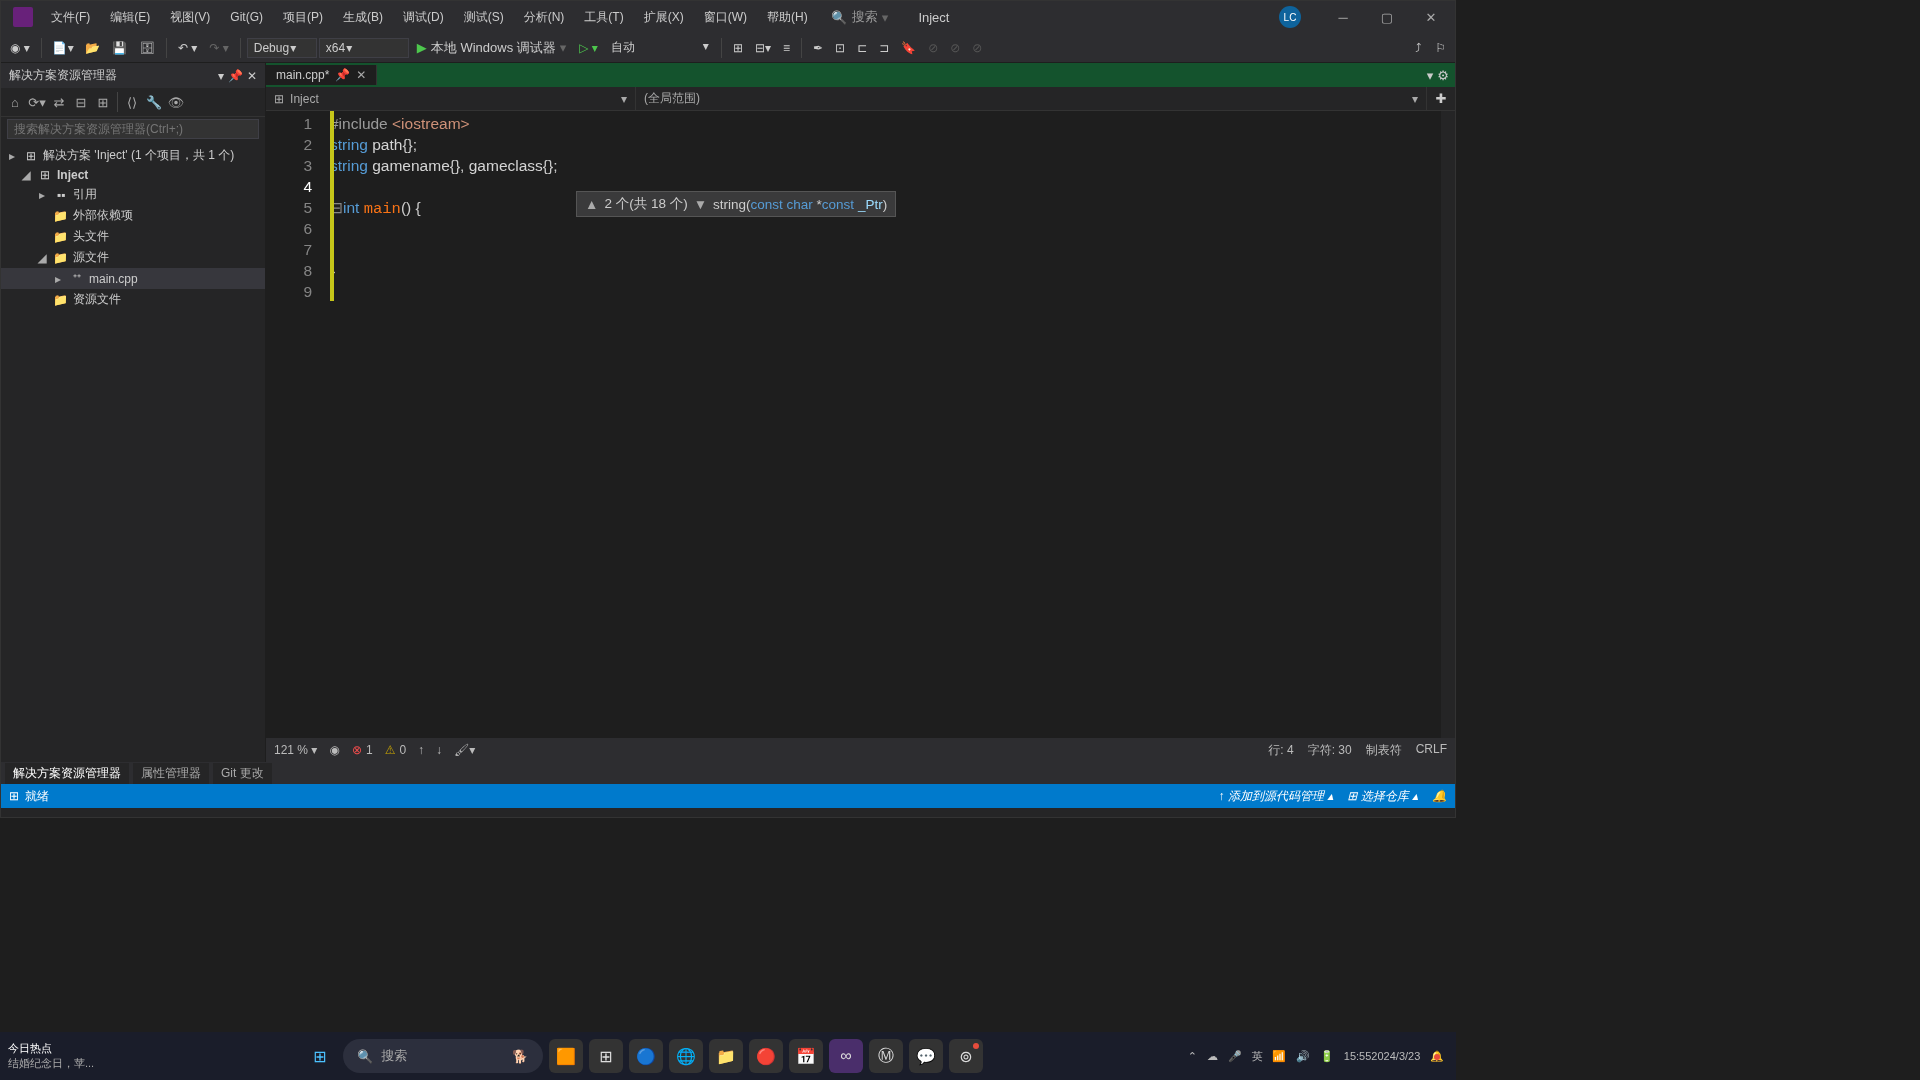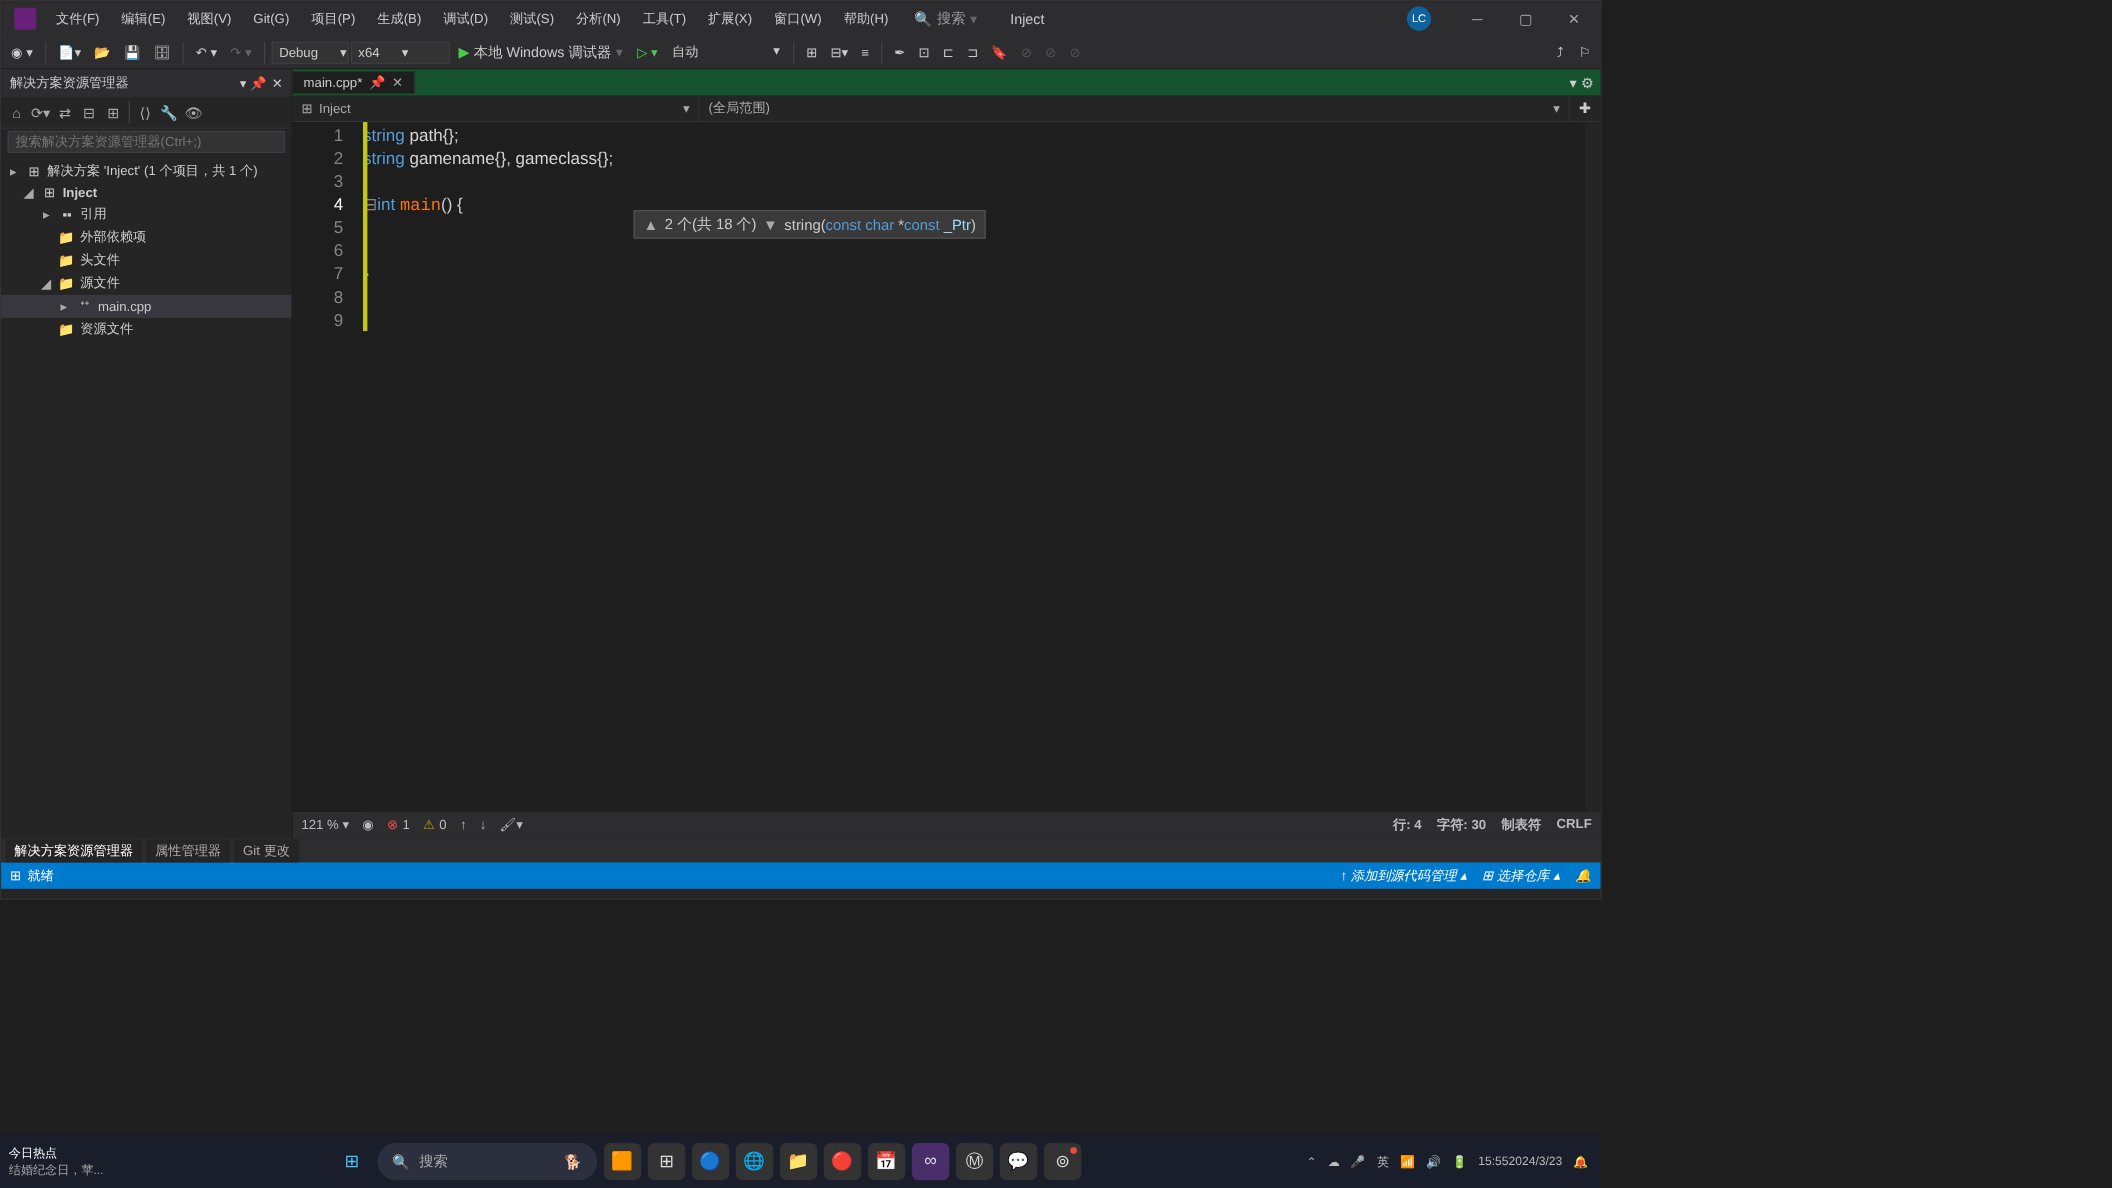--- a/index.html
+++ b/index.html
@@ -8,21 +8,21 @@
 .titlebar { height: 32px; background: #2d2d30; display: flex; align-items: center; padding: 0 4px; }
 .titlebar .logo { width: 20px; height: 20px; background: #68217a; border-radius: 2px; margin: 0 8px; }
 .menu-item { padding: 4px 10px; cursor: pointer; font-size: 12px; }
 .titlebar .search { margin-left: 14px; display: flex; align-items: center; gap: 4px; color: #999; }
 .titlebar .right-group { margin-left: auto; display: flex; align-items: center; gap: 4px; }
 .user-badge { width: 22px; height: 22px; background: #0e639c; border-radius: 50%; color: #fff; font-size: 10px; display: flex; align-items: center; justify-content: center; margin-right: 18px; }
 .win-btn { width: 40px; height: 28px; display: flex; align-items: center; justify-content: center; color: #aaa; }
 .toolbar { height: 30px; background: #2d2d30; display: flex; align-items: center; padding: 0 4px; gap: 2px; border-bottom: 1px solid #1e1e1e; }
 .tb-sep { width: 1px; height: 20px; background: #444; margin: 0 4px; }
 .tb-btn { padding: 2px 5px; color: #ccc; display: flex; align-items: center; gap: 2px; font-size: 12px; }
-.tb-dd { padding: 2px 6px; background: #333; border: 1px solid #3f3f46; font-size: 12px; display: flex; align-items: flex-start; gap: 20px; }
+.tb-dd { padding: 2px 6px; background: #333; border: 1px solid #3f3f46; font-size: 12px; display: flex; align-items: flex-start; gap: 1px; }
 .run-btn { display: flex; align-items: center; gap: 4px; padding: 2px 6px; }
 .play-fill { color: #4dc74d; }
 .play-outline { color: #4dc74d; }
 .main-body { display: flex; height: calc(100% - 62px - 55px); }
 .sidebar { width: 265px; background: #252526; border-right: 1px solid #1e1e1e; display: flex; flex-direction: column; }
 .sidebar-header { background: #2d2d30; padding: 4px 8px; font-size: 12px; display: flex; align-items: center; justify-content: space-between; }
 .sidebar-toolbar { display: flex; gap: 2px; padding: 4px; border-bottom: 1px solid #333; }
 .sidebar-toolbar .icon { width: 20px; height: 20px; display: flex; align-items: center; justify-content: center; color: #aaa; }
 .sidebar-search { padding: 2px 6px; }
 .sidebar-search input { width: 100%; background: #333; border: 1px solid #3f3f46; color: #ccc; padding: 2px 6px; font-size: 12px; }
@@ -44,21 +44,21 @@
 .gutter div { height: 21px; line-height: 21px; }
 .code-lines { flex: 1; padding-top: 2px; position: relative; }
 .code-lines .line { height: 21px; line-height: 21px; white-space: pre; }
 .marker { position: absolute; left: 0; width: 4px; height: 190px; background: #c5c519; top:0; }
 .kw { color: #569cd6; } .str { color: #ce9178; } .type { color: #569cd6; } .id { color: #d4d4d4; } .fn { color: #f97316; font-family: Liberation Mono, monospace; } .pp { color: #9b9b9b; }
 .param-hint { position: absolute; left: 246px; top: 80px; background: #3a3a3b; border: 1px solid #555; padding: 3px 8px; font-size: 13.5px; display: flex; align-items: center; gap: 6px; color: #ccc; font-family: Consolas; }
 .param-hint .nav { color: #aaa; }
 .ed-status { height: 24px; background: #2d2d30; display: flex; align-items: center; padding: 0 8px; font-size: 12px; color: #bbb; gap: 12px; }
 .ed-status .zoom { }
 .ed-status .err { display: flex; align-items: center; gap: 4px; }
-.ed-status .right { margin-left: auto; display: flex; gap: 14px; font-weight: bold; }
+.ed-status .right { margin-left: auto; display: flex; gap: 14px; }
 .bottom-tabs { height: 22px; background: #2d2d30; display: flex; align-items: end; padding: 0 4px; gap: 4px; }
 .btab { background: #252526; padding: 2px 8px; font-size: 12px; color: #aaa; }
 .btab.active { color: #fff; }
 .output-panel { height: 22px; background: #252526; padding: 2px 8px; font-size: 12px; color: #aaa; }
 .statusbar { height: 24px; background: #007acc; display: flex; align-items: center; padding: 0 8px; color: #fff; font-size: 12px; }
 .statusbar .left { display: flex; align-items: center; gap: 6px; }
 .statusbar .right { margin-left: auto; display: flex; gap: 14px; align-items: center; font-style: italic; }
 .statusbar .bell { color: #fff; }
 .taskbar { position: absolute; bottom: 0; left: 0; right: 0; height: 48px; background: #1a1d2a; display: flex; align-items: center; gap: 2px; padding: 0 4px; width: 1456px; }
 .taskbar .news { display: flex; flex-direction: column; font-size: 11px; color: #ddd; padding: 4px; }
@@ -251,20 +251,21 @@
             <div>3</div>
             <div style="color:#fff">4</div>
             <div>5</div>
             <div>6</div>
             <div>7</div>
             <div>8</div>
             <div>9</div>
         </div>
         <div class="code-lines">
           <div class="marker"></div>
+          <div class="line"><span class="pp">#include</span> <span class="str">&lt;iostream&gt;</span></div>
           <div class="line"><span class="type">string</span> <span class="id">path</span>{};</div>
           <div class="line"><span class="type">string</span> <span class="id">gamename</span>{}, <span class="id">gameclass</span>{};</div>
           <div class="line"></div>
           <div class="line"><span style="color:#888">⊟</span><span class="type">int</span> <span class="fn">main</span>() {</div>
           <div class="line"></div>
           <div class="line"></div>
           <div class="line">}</div>
           <div class="param-hint">
             <span class="nav">▲</span>
             <span>2 个(共 18 个)</span>

